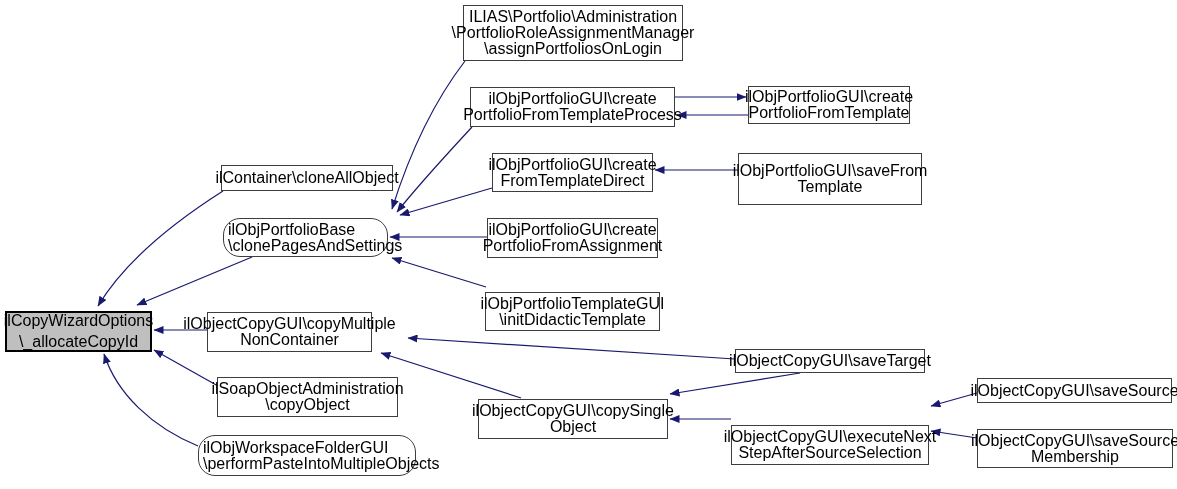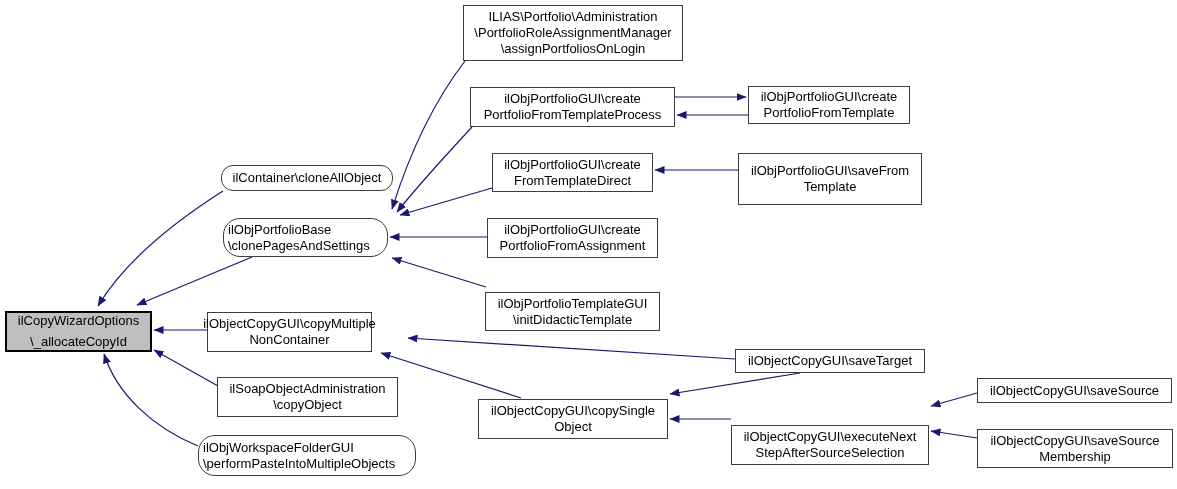--- a/index.html
+++ b/index.html
@@ -25,21 +25,21 @@
   #edges-layer path {
     fill: none;
     stroke-width: 1.2;
   }
   .node {
     position: absolute;
     box-sizing: border-box;
     background: #ffffff;
     border: 1px solid #3d3d3d;
     color: #000000;
-    font-size: 13px;
+    font-size: 16px;
     line-height: 16px;
     white-space: nowrap;
     display: flex;
     flex-direction: column;
     justify-content: center;
     padding: 0 4px;
     cursor: pointer;
   }
   .node.center { align-items: center; text-align: center; }
   .node.left   { align-items: flex-start; text-align: left; border-radius: 17px; }
@@ -80,21 +80,21 @@
         <path d="M731,419 L670,419" stroke="#191970" marker-end="url(#arrowhead)"></path>
         <path d="M977,393 L931,406" stroke="#191970" marker-end="url(#arrowhead)"></path>
         <path d="M977,438 L931,431" stroke="#191970" marker-end="url(#arrowhead)"></path>
       </g>
   </svg>
   <div id="nodes-layer">
       <div class="node center highlighted" style="left: 5px; top: 311px; width: 147px; height: 41px;">
         <span class="label-line">ilCopyWizardOptions</span>
         <span class="label-line">\_allocateCopyId</span>
       </div>
-      <div class="node center" style="left: 221px; top: 165px; width: 172px; height: 26px; border-radius: 12px;">
+      <div class="node center" style="left: 221px; top: 165px; width: 172px; height: 26px;">
         <span class="label-line">ilContainer\cloneAllObject</span>
       </div>
       <div class="node left" style="left: 223px; top: 218px; width: 165px; height: 39px;">
         <span class="label-line">ilObjPortfolioBase</span>
         <span class="label-line">\clonePagesAndSettings</span>
       </div>
       <div class="node center" style="left: 463px; top: 5px; width: 220px; height: 56px;">
         <span class="label-line">ILIAS\Portfolio\Administration</span>
         <span class="label-line">\PortfolioRoleAssignmentManager</span>
         <span class="label-line">\assignPortfoliosOnLogin</span>

